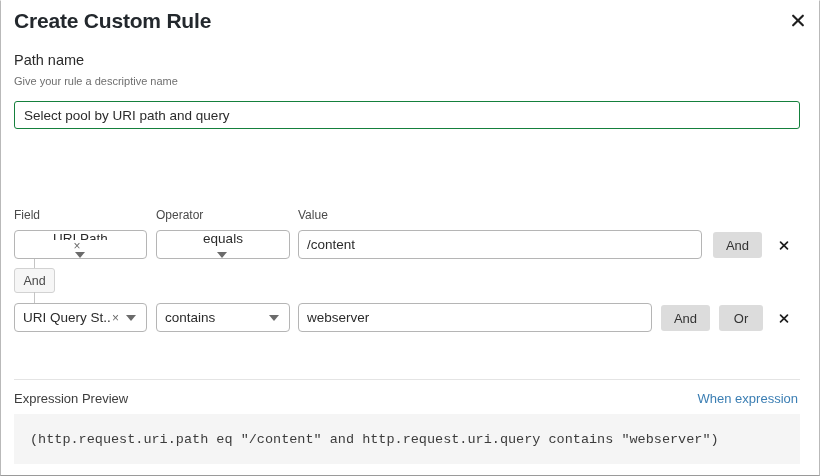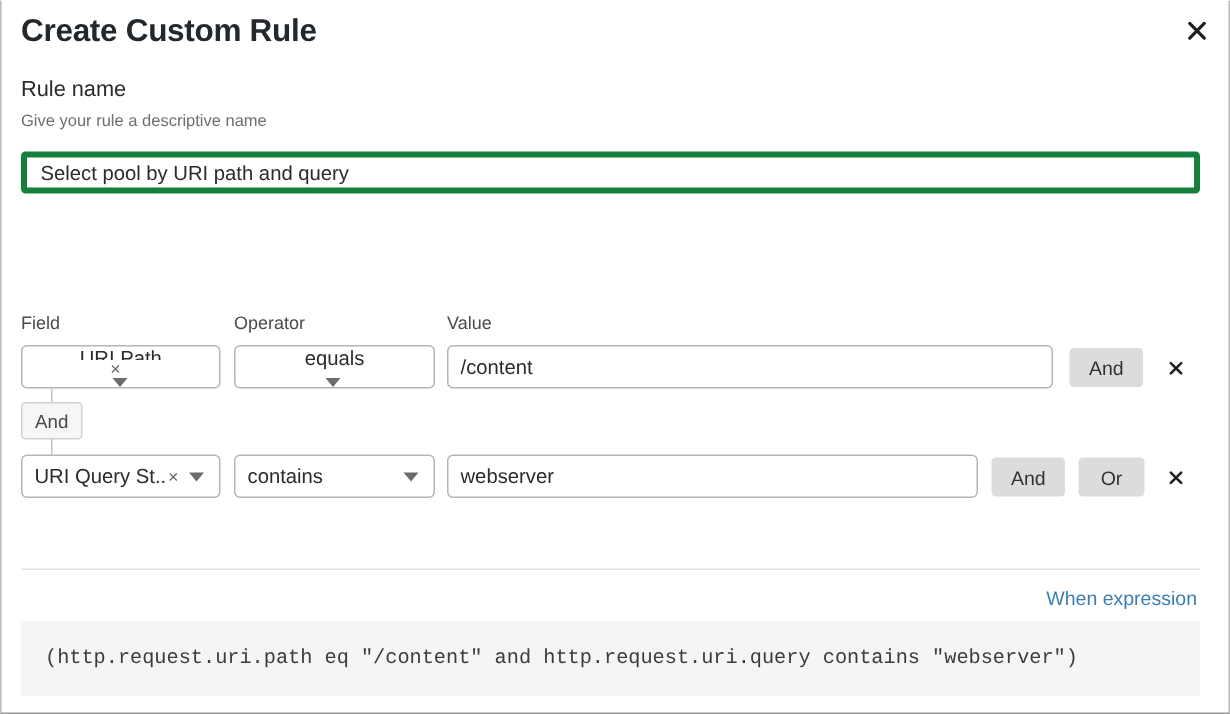--- a/index.html
+++ b/index.html
@@ -55,21 +55,21 @@
   .rule-name-hint {
     position: absolute;
     left: 13px; top: 74px;
     font-size: 11px;
     color: #6f6f6f;
   }
   .rule-name-input {
     position: absolute;
     left: 13px; top: 100px;
     width: 786px; height: 28px;
-    border: 4px solid #15803d;
+    border: 1px solid #15803d;
     border-radius: 3px;
     background: #fff;
     font-family: "Liberation Sans", sans-serif;
     font-size: 13.5px;
     color: #2b2b2b;
     padding: 0 9px;
     outline: none;
   }
 
   
@@ -234,21 +234,21 @@
 
 <div class="dialog">
 
   <div class="dlg-title">Create Custom Rule</div>
   <button class="close-btn" aria-label="Close">
     <svg width="15" height="15" viewBox="0 0 15 15" aria-hidden="true">
       <path d="M2.3 2.3 L12.7 12.7 M12.7 2.3 L2.3 12.7" stroke="#1f1f1f" stroke-width="2.3" stroke-linecap="round"></path>
     </svg>
   </button>
 
-  <div class="rule-name-label">Rule name</div>
+  <div class="rule-name-label">Path name</div>
   <div class="rule-name-hint">Give your rule a descriptive name</div>
   <input class="rule-name-input" type="text" value="Select pool by URI path and query" style="">
 
   <div class="col-label field">Field</div>
   <div class="col-label operator">Operator</div>
   <div class="col-label value">Value</div>
 
   <div class="ctl select r1 c-field">
     <span class="sel-text">URI Path</span>
     <span class="clear-x">×</span>
@@ -282,18 +282,19 @@
   <input class="ctl r2 c-val-2" type="text" value="webserver" style="">
   <button class="pill and-2">And</button>
   <button class="pill or-2">Or</button>
   <button class="del-btn del-2" aria-label="Delete row">
     <svg width="13" height="13" viewBox="0 0 13 13" aria-hidden="true">
       <path d="M2 2 L11 11 M11 2 L2 11" stroke="#1f1f1f" stroke-width="2.2" stroke-linecap="round"></path>
     </svg>
   </button>
 
   <div class="expr-sep"></div>
+  <div class="expr-label">Expression Preview</div>
   <a class="expr-edit-link">When expression</a>
   <div class="expr-box">
     <span class="expr-code">(http.request.uri.path eq "/content" and http.request.uri.query contains "webserver")</span>
   </div>
 
 </div>
 
 </body></html>

